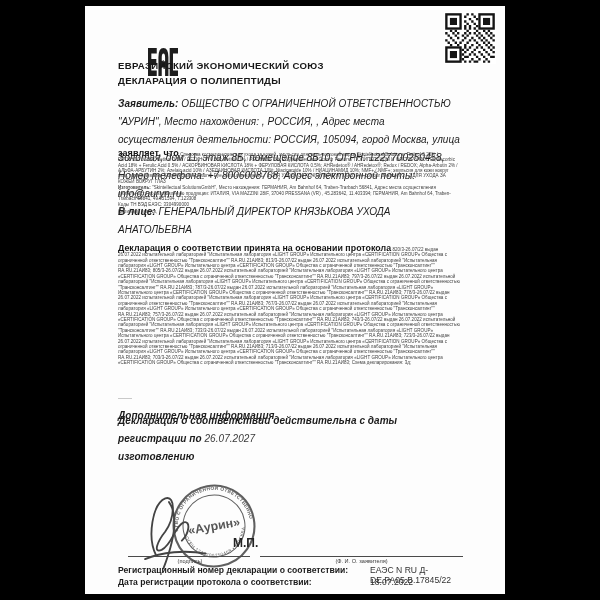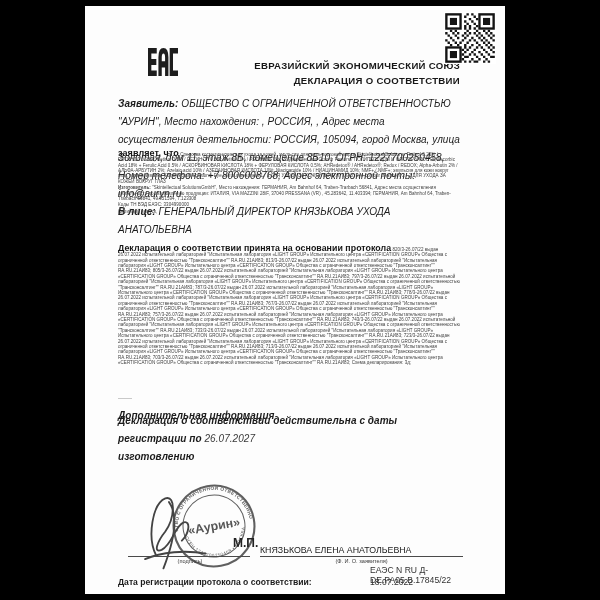--- a/index.html
+++ b/index.html
@@ -9,21 +9,21 @@
     font-family:"Liberation Sans", sans-serif;
     -webkit-text-size-adjust:none;
   }
   .page{
     position:absolute;left:85px;top:6px;width:420px;height:588px;
     background:#fdfdfd;color:#1c1c1c;
   }
   .blk{position:absolute;left:33px;right:45px;}
   .b{font-weight:bold;}
   .body-txt{font-size:10px;line-height:18px;letter-spacing:.05px;font-style:italic;}
-  .hdr{position:absolute;left:33px;right:45px;text-align:right;font-weight:bold;letter-spacing:.3px;color:#171717;}
+  .hdr{position:absolute;left:33px;right:45px;text-align:left;font-weight:bold;letter-spacing:.3px;color:#171717;}
   .hdr1{top:54px;font-size:9.6px;}
   .hdr2{top:69px;font-size:9.6px;}
   .tiny-wrap{transform:scale(0.5);transform-origin:0 0;width:200%;color:#3d3d3d;}
   .tiny{font-size:9px;line-height:10.8px;letter-spacing:.1px;}
   .tiny p{margin:0 0 2px 0;}
   .lead{font-size:18px;font-weight:bold;color:#161616;letter-spacing:.2px;}
   .lead2{font-size:17.6px;font-weight:bold;color:#161616;}
   .caption{position:absolute;font-size:5.6px;color:#3a3a3a;}
   .sig-line{position:absolute;height:0;border-top:1px solid #4a4a4a;}
   .reg-row{position:absolute;left:33px;right:20px;font-size:8.6px;}
@@ -39,21 +39,21 @@
 
   <svg style="position:absolute;left:63px;top:42px;" width="30" height="28" viewBox="0 0 72 36" preserveAspectRatio="none">
     <g fill="#1d1d1d" fill-rule="evenodd">
       <path d="M0,0 h21 v7 h-13 v7 h12 v8 h-12 v7 h13 v7 h-21 z"></path>
       <path d="M25,36 V12 Q25,0 37,0 Q49,0 49,12 V36 H41 V25 H33 V36 Z M33,17 H41 V12 Q41,7 37,7 Q33,7 33,12 Z"></path>
       <path d="M52,0 h20 v7 h-12 v22 h12 v7 h-20 z"></path>
     </g>
   </svg>
 
   <div class="hdr hdr1">ЕВРАЗИЙСКИЙ ЭКОНОМИЧЕСКИЙ СОЮЗ</div>
-  <div class="hdr hdr2">ДЕКЛАРАЦИЯ О СООТВЕТСТВИИ</div>
+  <div class="hdr hdr2">ДЕКЛАРАЦИЯ О ПОЛИПЕПТИДЫ</div>
 
   <svg style="position:absolute;left:359px;top:6px;" width="52" height="52" viewBox="-0.5 -0.5 22 22">
     <rect x="-0.5" y="-0.5" width="22" height="22" fill="#fff"></rect>
     <g fill="#141414">
       <rect x="0" y="0" width="7" height="7"></rect>
         <rect x="14" y="0" width="7" height="7"></rect>
         <rect x="0" y="14" width="7" height="7"></rect>
     </g>
     <g fill="#fff">
       <rect x="1" y="1" width="5" height="5"></rect>
@@ -133,25 +133,25 @@
       </text>
       <text x="50" y="55" font-size="14.5" font-weight="bold" text-anchor="middle" fill="#3f3f3f" stroke="none">«Аурин»</text>
     </g>
   </svg>
 
   <div class="mp">М.П.</div>
 
   <div class="sig-line" style="left:43px;top:550px;width:122px;"></div>
   <div class="caption" style="left:60px;top:552px;width:90px;text-align:center;">(подпись)</div>
 
-  <div style="position:absolute;left:175px;top:539px;font-size:8.8px;color:#222;">КНЯЗЬКОВА ЕЛЕНА АНАТОЛЬЕВНА</div>
   <div class="sig-line" style="left:175px;top:550px;width:203px;"></div>
   <div class="caption" style="left:175px;top:552px;width:203px;text-align:center;">(Ф. И. О. заявителя)</div>
 
   <div class="reg-row" style="top:559px;">
+    <span class="b">Регистрационный номер декларации о соответствии:</span>
     <span class="reg-val">ЕАЭС N RU Д-DE.РА05.В.17845/22</span>
   </div>
   <div class="reg-row" style="top:571px;">
     <span class="b">Дата регистрации протокола о соответствии:</span>
     <span class="reg-val">18.07.2022</span>
   </div>
 
 </div>
 
 </body></html>

